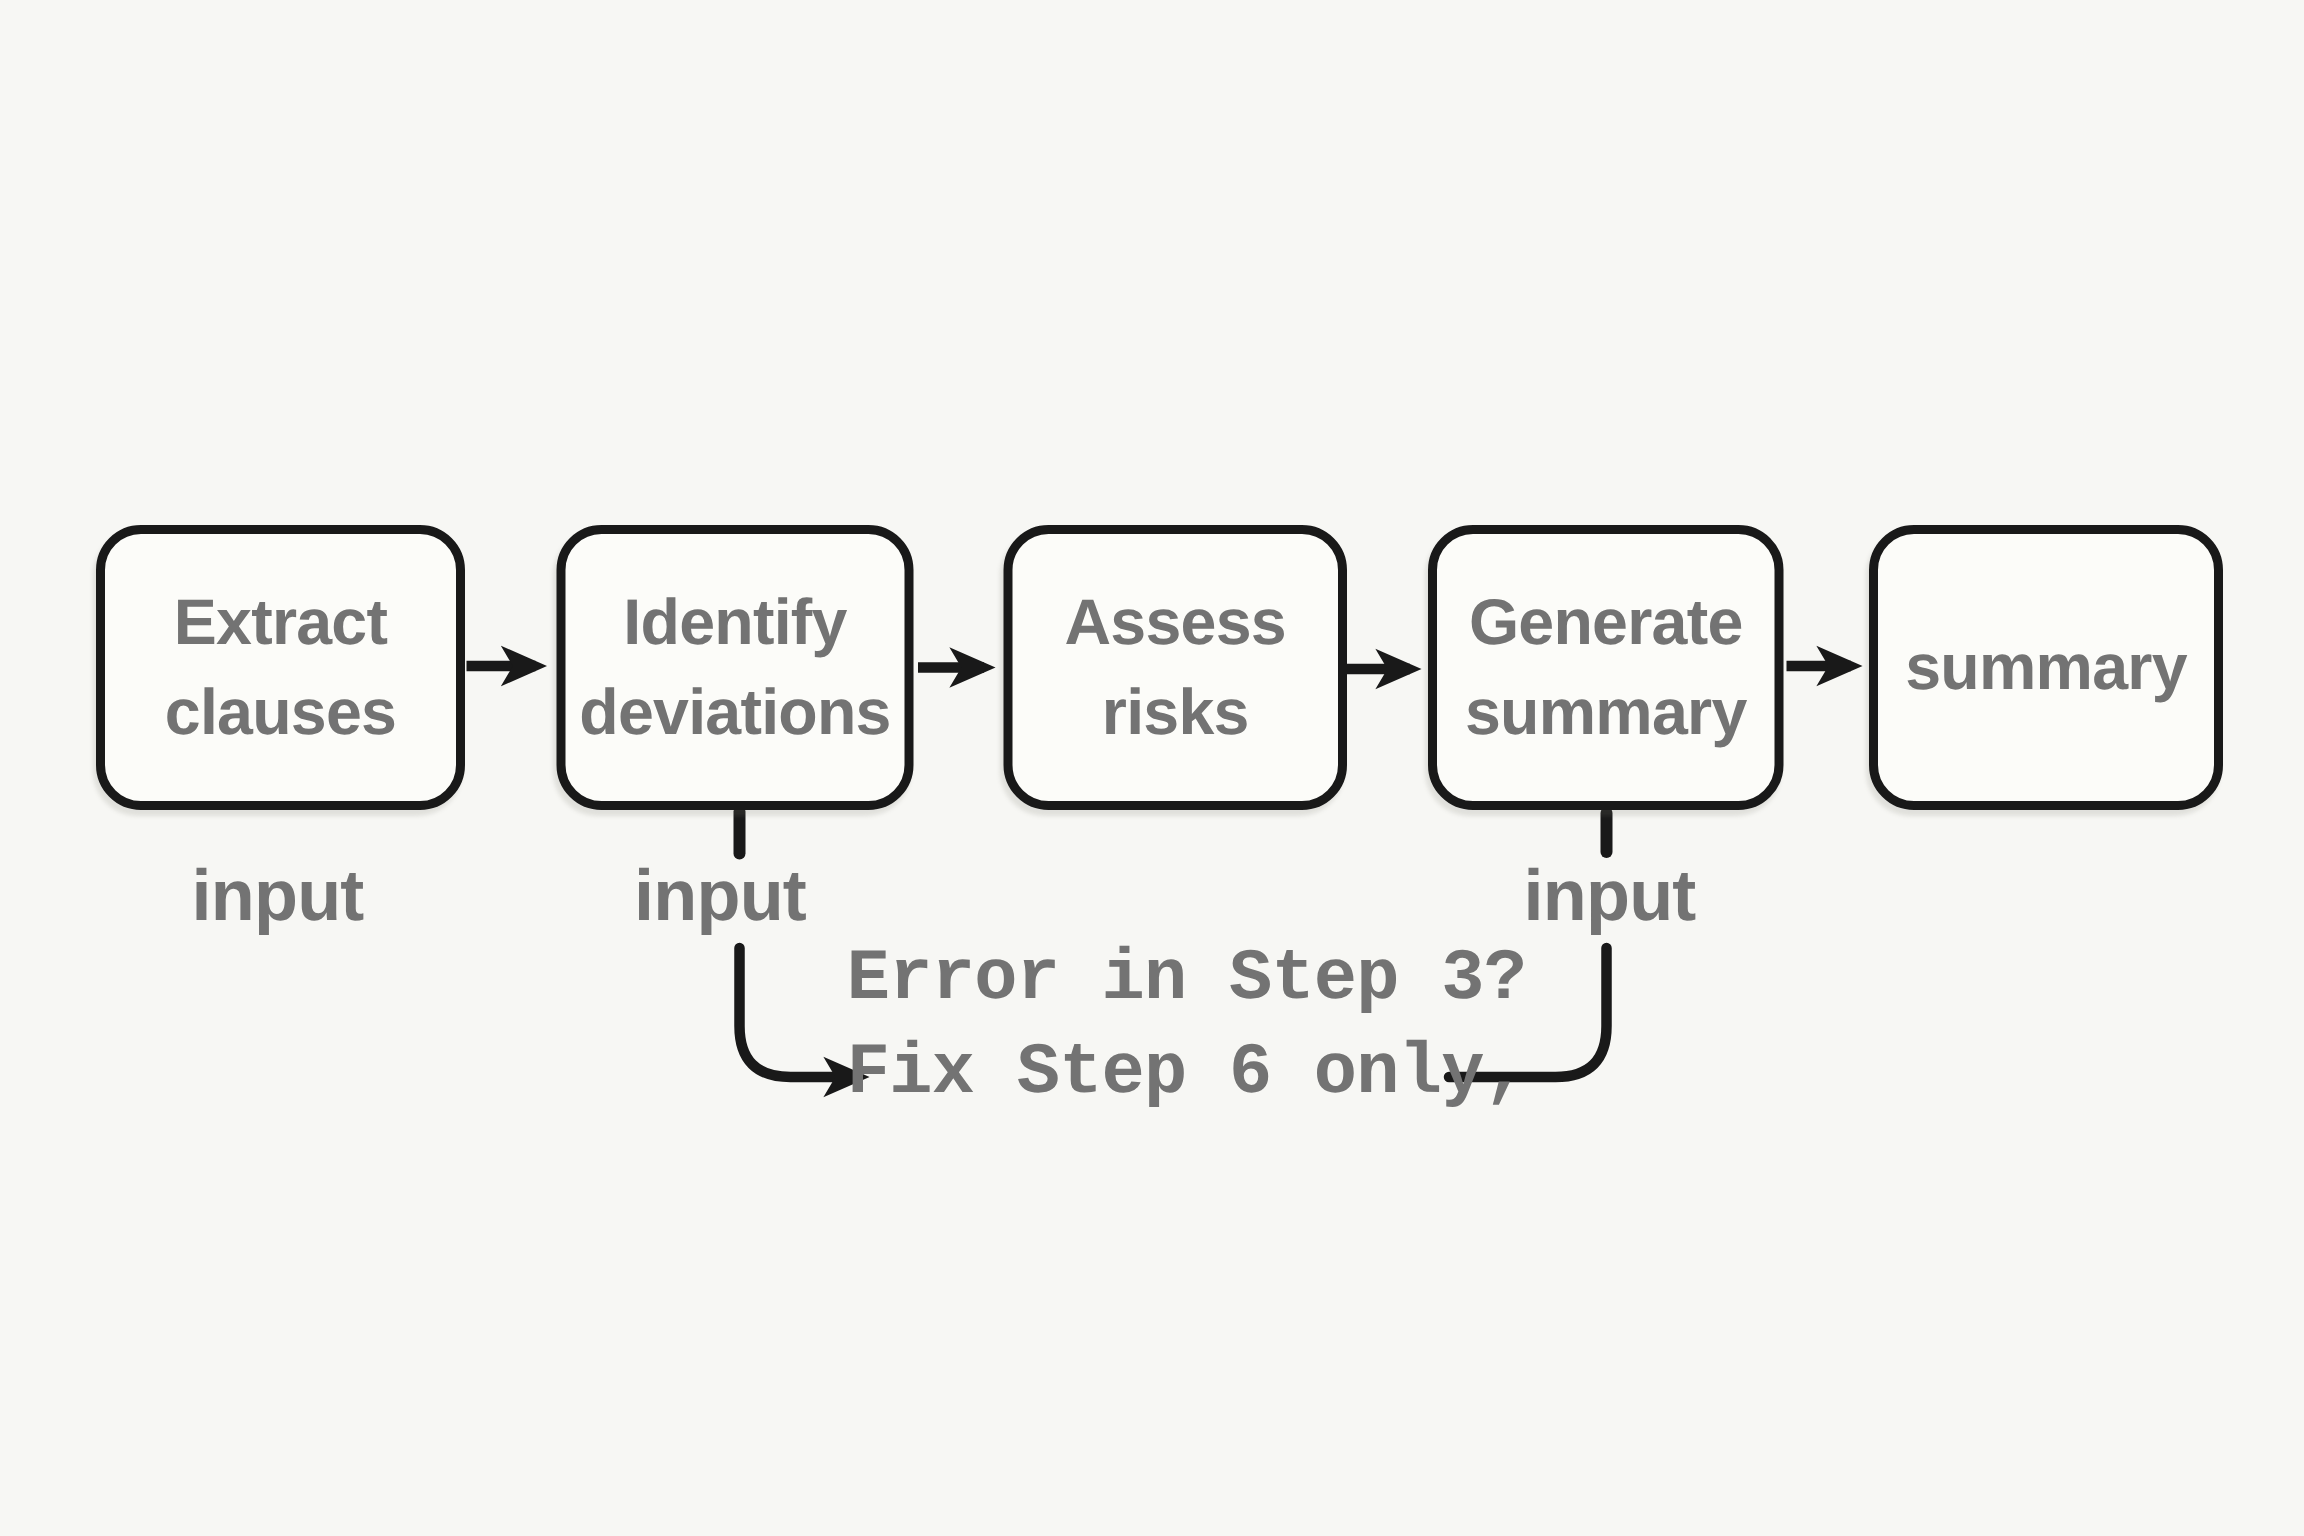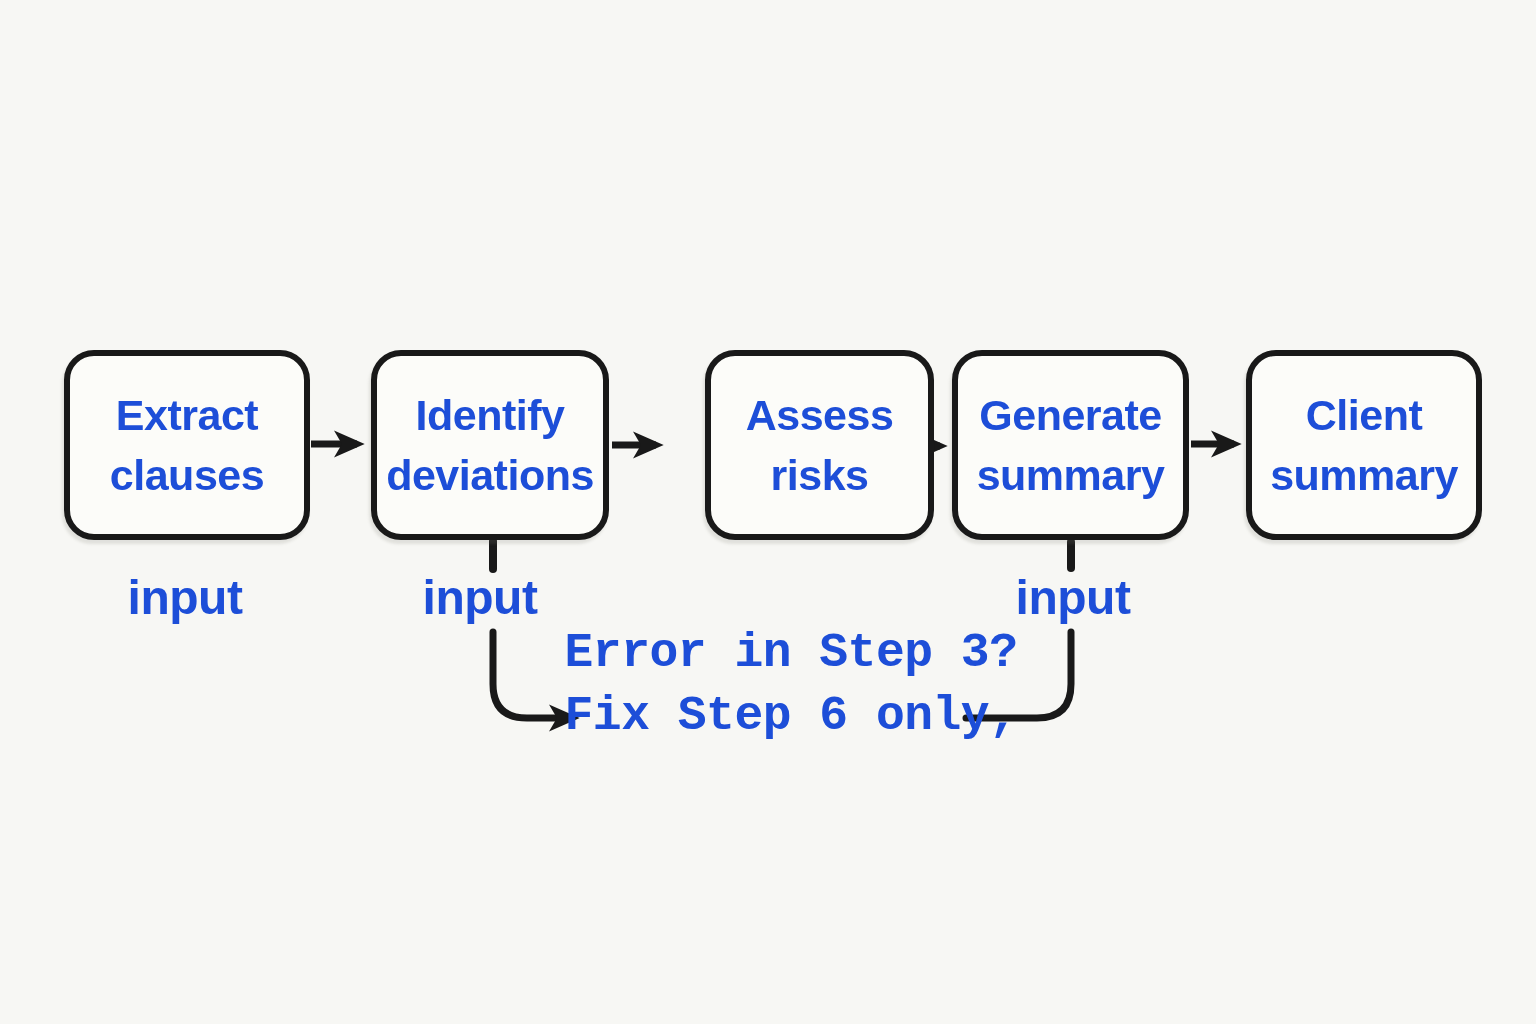--- a/index.html
+++ b/index.html
@@ -7,21 +7,21 @@
     padding: 0;
     background: #f7f7f4;
   }
   .canvas {
     position: relative;
     width: 1536px;
     height: 1024px;
     background: #f7f7f4;
     overflow: hidden;
     font-family: "Liberation Sans", "DejaVu Sans", sans-serif;
-    color: #1d4ed8;
+    color: #737373;
   }
   .connector-layer {
     position: absolute;
     left: 0;
     top: 0;
     width: 1536px;
     height: 1024px;
   }
   .step-box {
     position: absolute;
@@ -96,32 +96,31 @@
   <div class="step-box" style="left:64px;  width:246px;">
     <span class="line">Extract</span>
     <span class="line">clauses</span>
   </div>
 
   <div class="step-box" style="left:371px; width:238px;">
     <span class="line">Identify</span>
     <span class="line">deviations</span>
   </div>
 
-  <div class="step-box" style="left:705px; width:229px;justify-content:center;">
+  <div class="step-box" style="left:669px; width:229px;justify-content:center;">
     <span class="line">Assess</span>
     <span class="line">risks</span>
   </div>
 
   <div class="step-box" style="left:952px; width:237px;">
     <span class="line">Generate</span>
     <span class="line">summary</span>
   </div>
 
   <div class="step-box" style="left:1246px; width:236px;">
-    <span class="line">Client</span>
     <span class="line">summary</span>
   </div>
 
   <div class="flow-label" style="left:185px;">input</div>
   <div class="flow-label" style="left:480px;">input</div>
   <div class="flow-label" style="left:1073px;">input</div>
 
   <div class="annotation">
     <div class="ann-line">Error in Step 3?</div>
     <div class="ann-line">Fix Step 6 only,</div>

